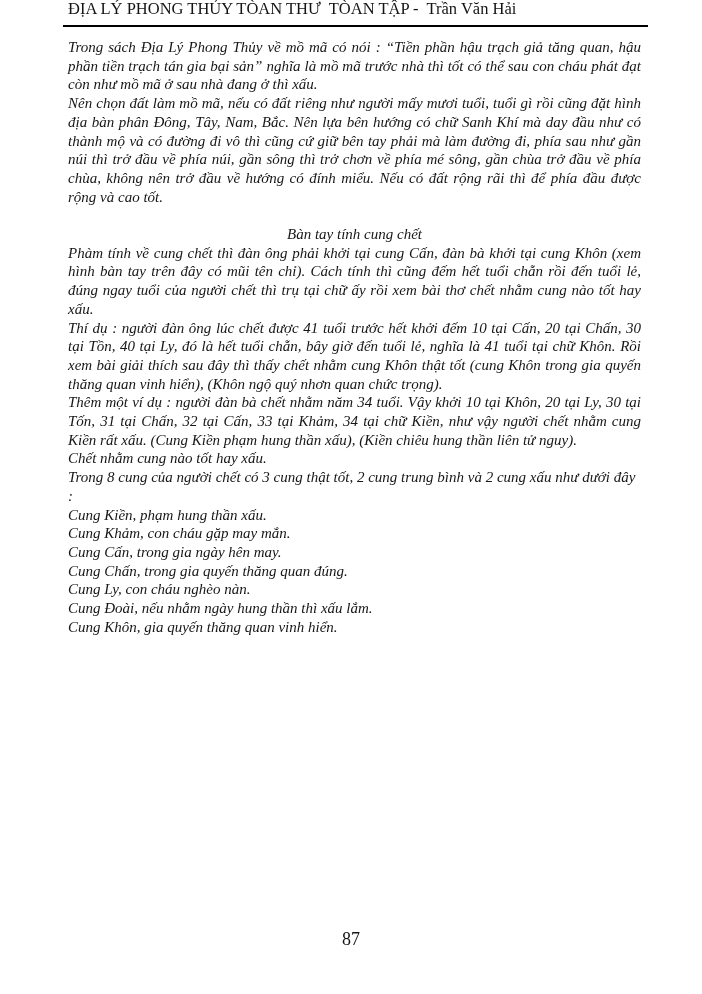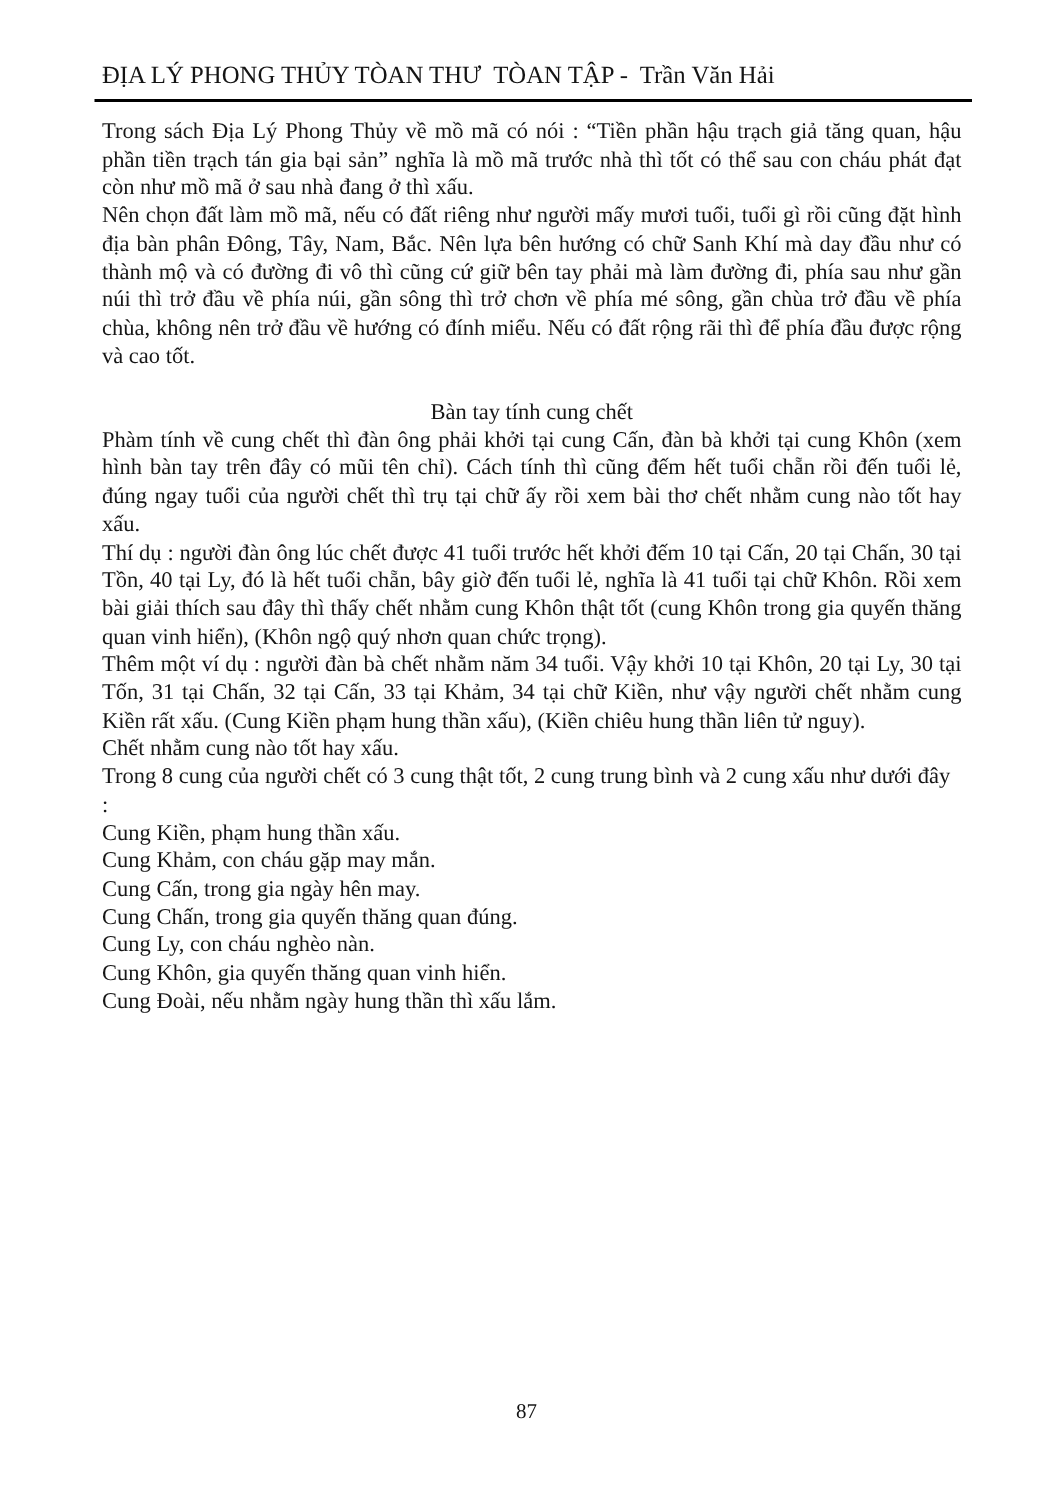--- a/index.html
+++ b/index.html
@@ -12,21 +12,20 @@
     width: 702px;
     height: 994px;
     background: #ffffff;
     color: #161616;
     font-family: "Liberation Serif", "DejaVu Serif", serif;
     box-sizing: border-box;
     padding: 0 61px 0 68px;
     overflow: hidden;
   }
   .header-title {
-    padding-top: 41px;
     font-size: 16.5px;
     line-height: 18px;
     white-space: pre-wrap;
     color: #141414;
   }
   .header-rule {
     margin-top: 7px;
     margin-right: -7px;
     margin-left: -5px;
     border: 0;
@@ -34,35 +33,36 @@
     height: 0;
   }
   .doc-body {
     margin-top: 11px;
     font-size: 15px;
     line-height: 18.7px;
   }
   .blk {
     margin: 0;
     text-align: justify;
+    font-style: italic;
   }
   .blk.heading {
     margin-top: 18.7px;
     text-align: center;
   }
   .blk.line {
     text-align: left;
   }
   .page-footer {
     position: absolute;
     left: 0;
     right: 0;
     bottom: 44px;
     text-align: center;
-    font-size: 14px;
+    font-size: 18px;
     color: #141414;
   }
 </style>
 </head>
 <body>
 
 <div class="page">
 
   <div>
     <div class="header-title">ĐỊA LÝ PHONG THỦY TÒAN THƯ  TÒAN TẬP -  Trần Văn Hải</div>
@@ -76,21 +76,21 @@
     <p class="blk">Phàm tính về cung chết thì đàn ông phải khởi tại cung Cấn, đàn bà khởi tại cung Khôn (xem hình bàn tay trên đây có mũi tên chỉ). Cách tính thì cũng đếm hết tuổi chẵn rồi đến tuổi lẻ, đúng ngay tuổi của người chết thì trụ tại chữ ấy rồi xem bài thơ chết nhằm cung nào tốt hay xấu.</p>
     <p class="blk">Thí dụ : người đàn ông lúc chết được 41 tuổi trước hết khởi đếm 10 tại Cấn, 20 tại Chấn, 30 tại Tồn, 40 tại Ly, đó là hết tuổi chẵn, bây giờ đến tuổi lẻ, nghĩa là 41 tuổi tại chữ Khôn. Rồi xem bài giải thích sau đây thì thấy chết nhằm cung Khôn thật tốt (cung Khôn trong gia quyến thăng quan vinh hiển), (Khôn ngộ quý nhơn quan chức trọng).</p>
     <p class="blk">Thêm một ví dụ : người đàn bà chết nhằm năm 34 tuổi. Vậy khởi 10 tại Khôn, 20 tại Ly, 30 tại Tốn, 31 tại Chấn, 32 tại Cấn, 33 tại Khảm, 34 tại chữ Kiền, như vậy người chết nhằm cung Kiền rất xấu. (Cung Kiền phạm hung thần xấu), (Kiền chiêu hung thần liên tử nguy).</p>
     <p class="blk line">Chết nhằm cung nào tốt hay xấu.</p>
     <p class="blk line">Trong 8 cung của người chết có 3 cung thật tốt, 2 cung trung bình và 2 cung xấu như dưới đây :</p>
     <p class="blk line">Cung Kiền, phạm hung thần xấu.</p>
     <p class="blk line">Cung Khảm, con cháu gặp may mắn.</p>
     <p class="blk line">Cung Cấn, trong gia ngày hên may.</p>
     <p class="blk line">Cung Chấn, trong gia quyến thăng quan đúng.</p>
     <p class="blk line">Cung Ly, con cháu nghèo nàn.</p>
+    <p class="blk line">Cung Đoài, nếu nhằm ngày hung thần thì xấu lắm.</p>
     <p class="blk line">Cung Khôn, gia quyến thăng quan vinh hiển.</p>
-    <p class="blk line">Cung Đoài, nếu nhằm ngày hung thần thì xấu lắm.</p>
   </div>
 
   <div class="page-footer">
     <span>87</span>
   </div>
 
 </div>
 
 </body></html>

